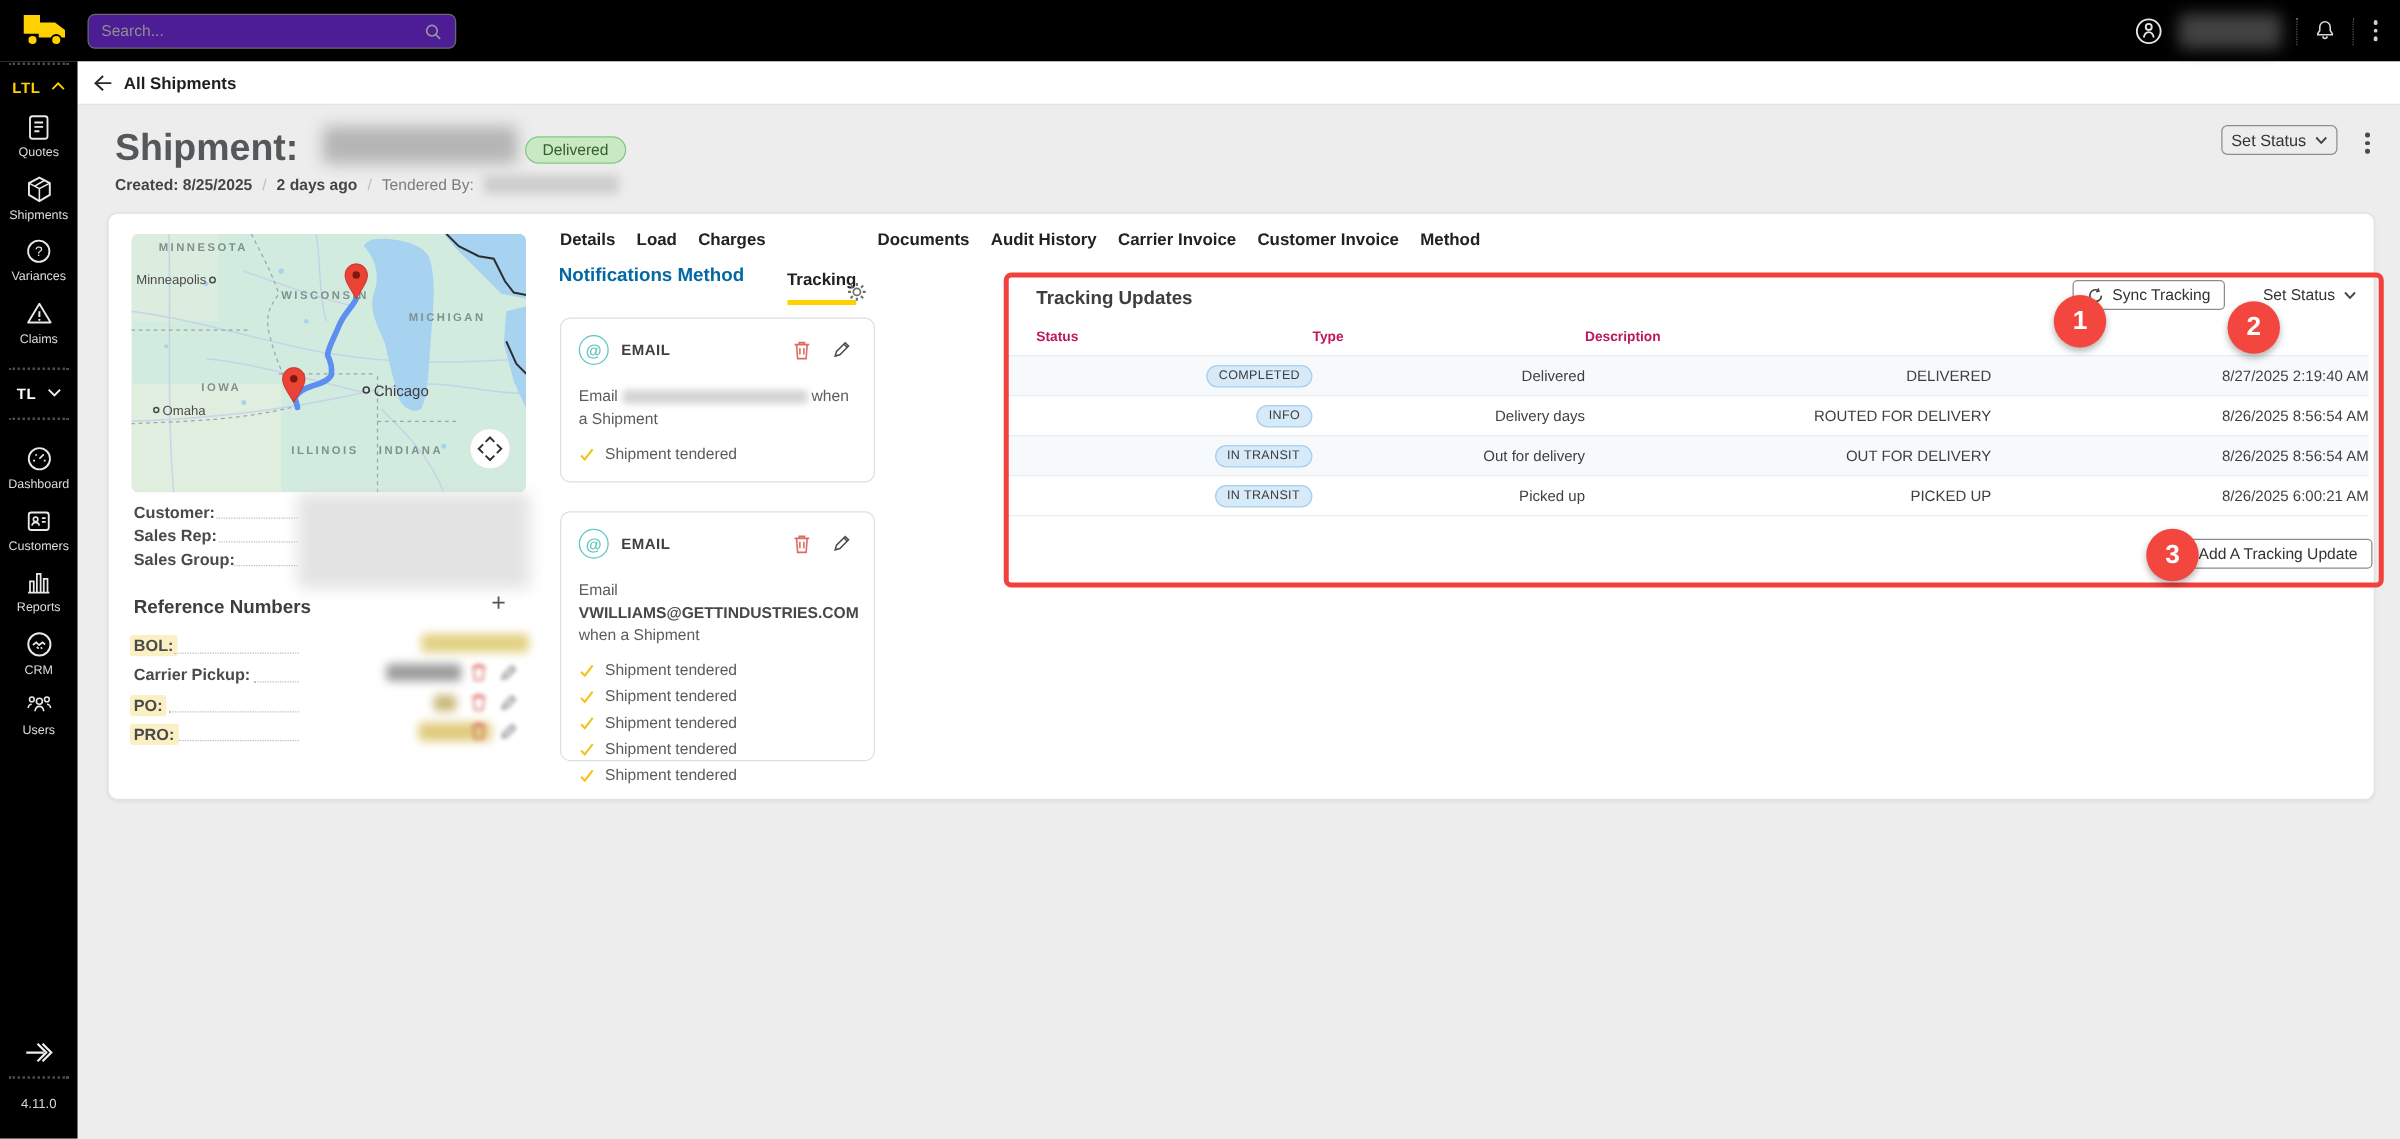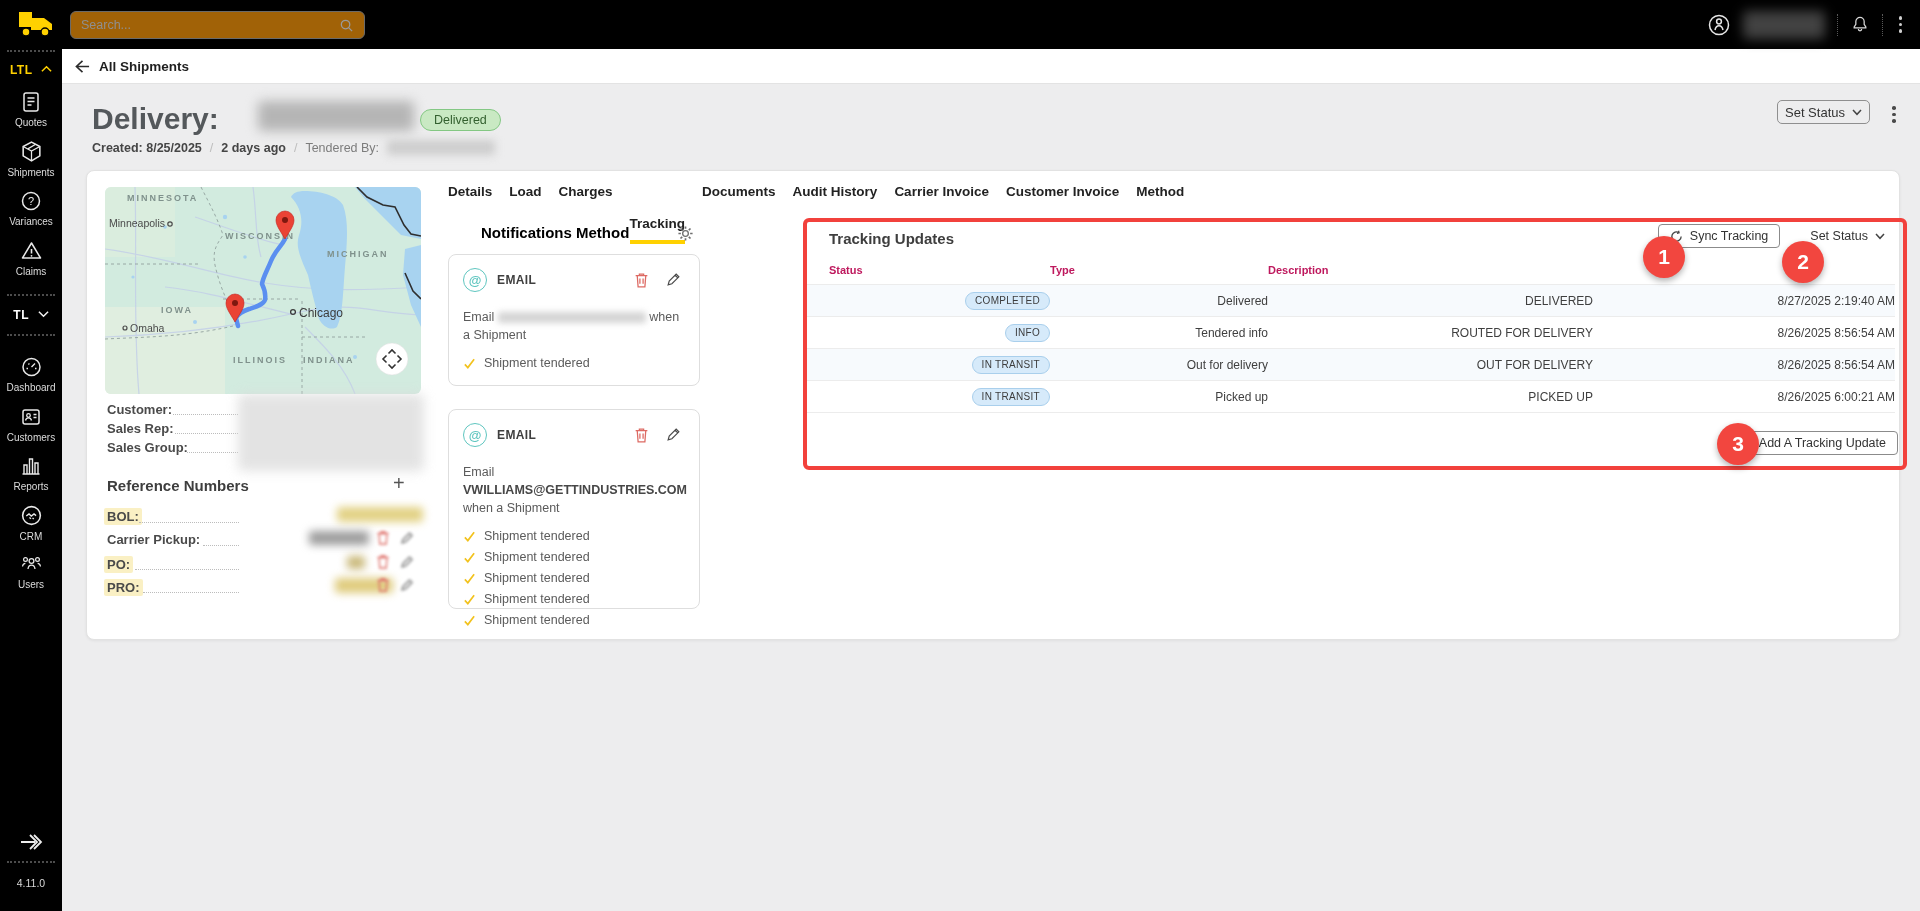--- a/index.html
+++ b/index.html
@@ -2,21 +2,21 @@
 <html><head>
 <meta charset="utf-8">
 <style>
   * { margin:0; padding:0; box-sizing:border-box; }
   html,body { width:1920px; height:911px; background:#ededee; font-family:"Liberation Sans", sans-serif; overflow:hidden; }
   .app { position:relative; width:1920px; height:911px; }
 
   
   .topbar { position:absolute; left:0; top:0; width:1920px; height:49px; background:#000; z-index:5; }
   .logo { position:absolute; left:16px; top:8px; width:40px; height:30px; }
-  .searchbox { position:absolute; left:70px; top:11px; width:295px; height:28px; background:#a16207;
+  .searchbox { position:absolute; left:70px; top:11px; width:295px; height:28px; background:#4c1d95;
     border:1px solid #6a6a6a; border-radius:6px; display:flex; align-items:center; padding:0 10px; }
   .searchbox input { flex:1; background:transparent; border:0; outline:none; color:#cfcfcf; font-size:12.5px; font-family:inherit; }
   .searchbox input::placeholder { color:#8f8f8f; }
   .tb-right { position:absolute; right:14px; top:0; height:49px; display:flex; align-items:center; gap:12px; }
   .tb-sep { width:1px; height:22px; border-left:1px dotted #5a5a5a; }
   .redact { filter:blur(4px); border-radius:3px; }
   .name-redact { width:82px; height:28px; background:#424242; filter:blur(6px); border-radius:4px; }
   .kebab { display:flex; flex-direction:column; gap:3px; padding:4px; cursor:pointer; }
   .kebab i { width:3.5px; height:3.5px; border-radius:50%; background:#cfcfcf; display:block; }
   .kebab.dark i { background:#4a4a4a; }
@@ -68,21 +68,21 @@
   .leaderline { position:absolute; border-bottom:1px dotted #bcbcbc; height:1px; }
   .cust-redact { position:absolute; left:151px; top:223px; width:186px; height:77px; background:#dadada; opacity:.75; filter:blur(6px); border-radius:4px; }
 
   .ref-head { position:absolute; left:20px; top:306px; font-size:15px; font-weight:bold; color:#3e3e3e; }
   .ref-add { position:absolute; left:306px; top:302px; font-size:20px; font-weight:400; color:#555; cursor:pointer; line-height:1; }
   .ref-label { position:absolute; left:20px; font-size:13px; font-weight:bold; color:#4a4a4a; }
   .ref-label.hl { background:#faf0c4; padding:1px 3px; left:17px; border-radius:2px; }
   .ico-redact { filter:blur(1.6px); position:absolute; }
 
   
-  .notif-head { position:absolute; left:360px; top:53px; font-size:15px; font-weight:bold; color:#000000;margin-left:34px; }
+  .notif-head { position:absolute; left:360px; top:41px; font-size:15px; font-weight:bold; color:#0369a1; }
   .notif-gear { position:absolute; left:590px; top:54px; cursor:pointer; }
   .ncard { position:absolute; left:361px; width:252px; background:#fff; border:1px solid #dedede; border-radius:8px; padding:13px 14px; }
   .ncard-hd { display:flex; align-items:center; }
   .at-ico { width:24px; height:24px; border:1.5px solid #5fc6c0; color:#5fc6c0; border-radius:50%; display:flex; align-items:center; justify-content:center; font-size:13px; font-weight:bold; }
   .ncard-type { margin-left:10px; font-size:12px; font-weight:bold; letter-spacing:.4px; color:#3f3f3f; flex:1; }
   .ncard-hd .act { display:flex; gap:17px; margin-right:4px; }
   .ncard-body { margin-top:16px; font-size:12.5px; color:#5b5b5b; line-height:1.45; }
   .ncard-body b { color:#474747; }
   .email-redact { display:inline-block; width:148px; height:11px; background:#d4d4d4; filter:blur(3px); border-radius:2px; vertical-align:middle; }
   .check-row { display:flex; align-items:center; gap:8px; margin-top:7px; font-size:12.5px; color:#5b5b5b; }
@@ -260,21 +260,21 @@
 
   <div class="crumbbar">
     <span class="back">
       <svg width="17" height="15" viewBox="0 0 18 16">
           <path d="M9 2L2.5 8 9 14M2.5 8H16" fill="none" stroke="#2b2b2b" stroke-width="1.7"></path>
         </svg>
     </span>
     <span class="lbl">All Shipments</span>
   </div>
 
-  <div class="hdr-title">Delivery:</div>
+  <div class="hdr-title">Shipment:</div>
   <div class="hdr-num redact"></div>
   <div class="badge">Delivered</div>
   <div class="hdr-meta">
     <span class="b"><span>Created:</span> <span>8/25/2025</span></span>
     <span class="sep">/</span>
     <span class="b">2 days ago</span>
     <span class="sep">/</span>
     <span class="dim">Tendered By:</span>
     <span class="meta-redact"></span>
   </div>
@@ -544,21 +544,21 @@
       </div>
 
       <div class="trow tint" style="top:66px">
         <div><span class="pill">COMPLETED</span></div>
         <div>Delivered</div>
         <div>DELIVERED</div>
         <div>8/27/2025 2:19:40 AM</div>
       </div>
       <div class="trow" style="top:98px">
         <div><span class="pill">INFO</span></div>
-        <div>Tendered info</div>
+        <div>Delivery days</div>
         <div>ROUTED FOR DELIVERY</div>
         <div>8/26/2025 8:56:54 AM</div>
       </div>
       <div class="trow tint" style="top:130px">
         <div><span class="pill">IN TRANSIT</span></div>
         <div>Out for delivery</div>
         <div>OUT FOR DELIVERY</div>
         <div>8/26/2025 8:56:54 AM</div>
       </div>
       <div class="trow" style="top:162px">

